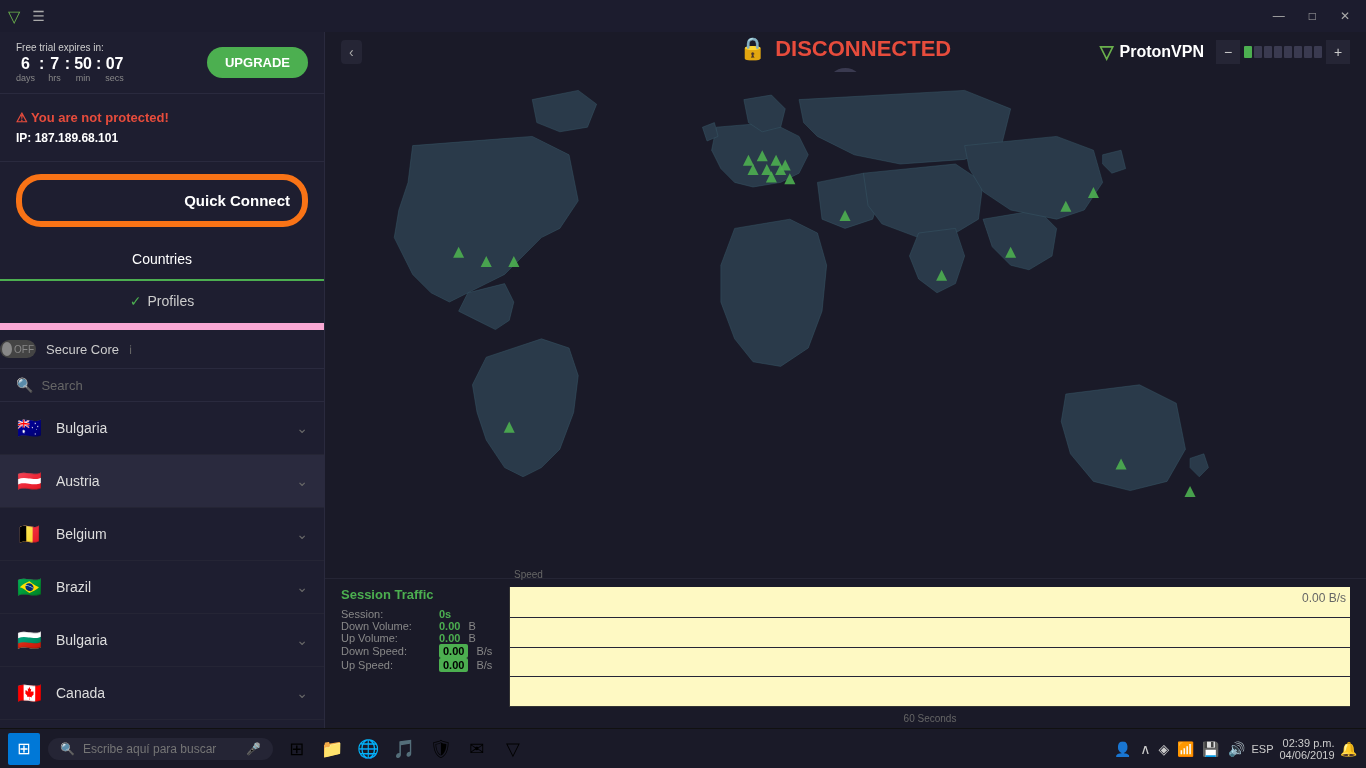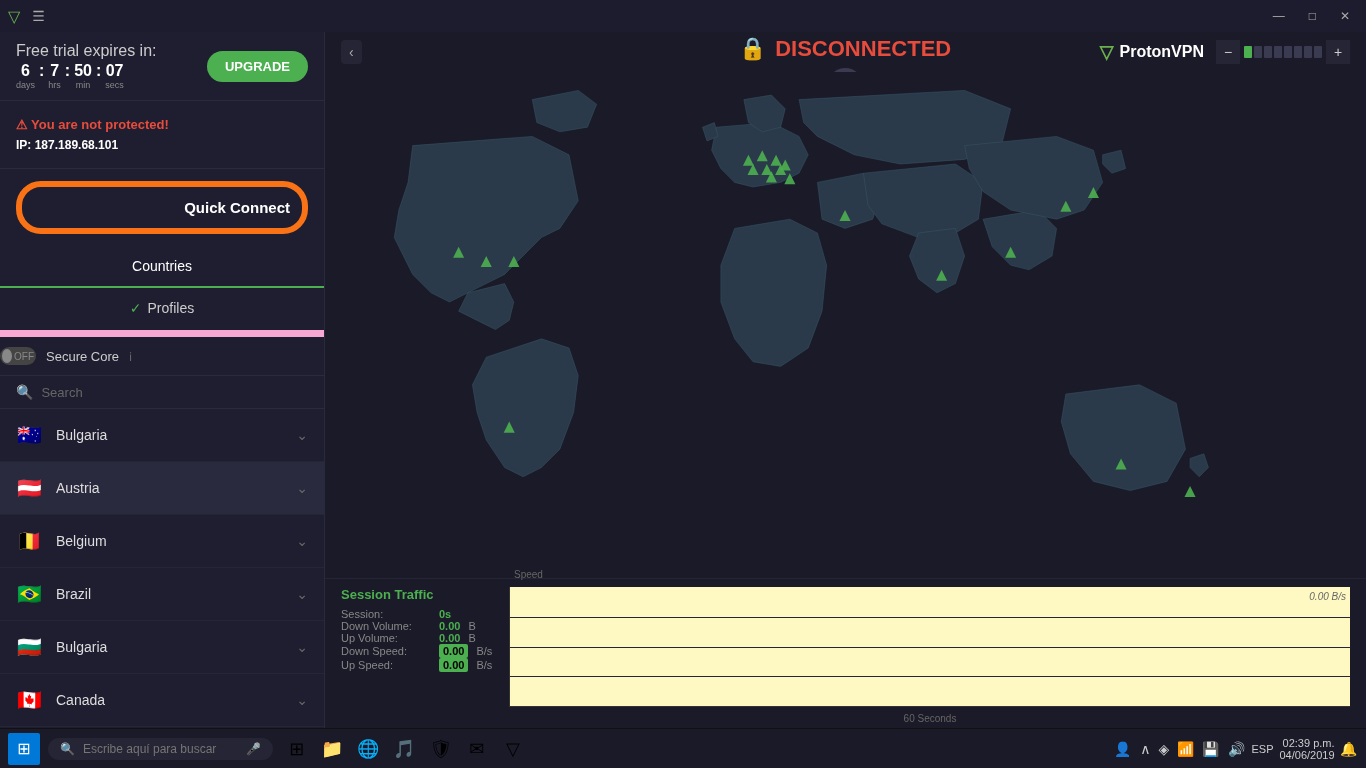--- a/index.html
+++ b/index.html
@@ -46,21 +46,21 @@
 
     
     .trial-bar {
       background: #1e1e30;
       padding: 10px 16px;
       display: flex;
       align-items: center;
       justify-content: space-between;
       border-bottom: 1px solid #2a2a3e;
     }
-    .trial-text { font-size: 16px; color: #ccc; }
+    .trial-text { font-size: 10px; color: #ccc; }
     .trial-timer { display: flex; gap: 4px; align-items: baseline; margin-top: 2px; }
     .timer-num { color: #fff; font-size: 16px; font-weight: bold; }
     .timer-sep { color: #fff; font-size: 16px; font-weight: bold; }
     .timer-label { color: #888; font-size: 9px; display: block; text-align: center; }
     .timer-unit { display: flex; flex-direction: column; align-items: center; }
     .upgrade-btn {
       background: #4caf50;
       color: #fff;
       border: none;
       border-radius: 20px;
@@ -628,21 +628,21 @@
           </div>
           <div class="traffic-row">
             <span class="traffic-key">Up Speed:</span>
             <span class="traffic-val" style="background:#4caf50; color:#000; padding:1px 4px; border-radius:2px;">0.00</span>
             <span class="traffic-unit">B/s</span>
           </div>
         </div>
 
         <div style="flex:1; position:relative; border-left:1px solid #333; border-bottom:1px solid #333; margin-left:8px; background:#fef9c3;">
           <span style="position:absolute;top:-18px;left:4px;color:#666;font-size:10px;">Speed</span>
-          <span style="position:absolute;top:4px;right:4px;color:#666;font-size:10px;font-style:italic;">0.00 B/s</span>
+          <span style="position:absolute;top:4px;right:4px;color:#666;font-size:12px;">0.00 B/s</span>
 
           <div class="chart-grid-line" style="top:25%;"></div>
           <div class="chart-grid-line" style="top:50%;"></div>
           <div class="chart-grid-line" style="top:75%;"></div>
           <span style="position:absolute;bottom:-18px;left:50%;transform:translateX(-50%);color:#666;font-size:10px;">60 Seconds</span>
         </div>
       </div>
     </div>
 
   </div>

